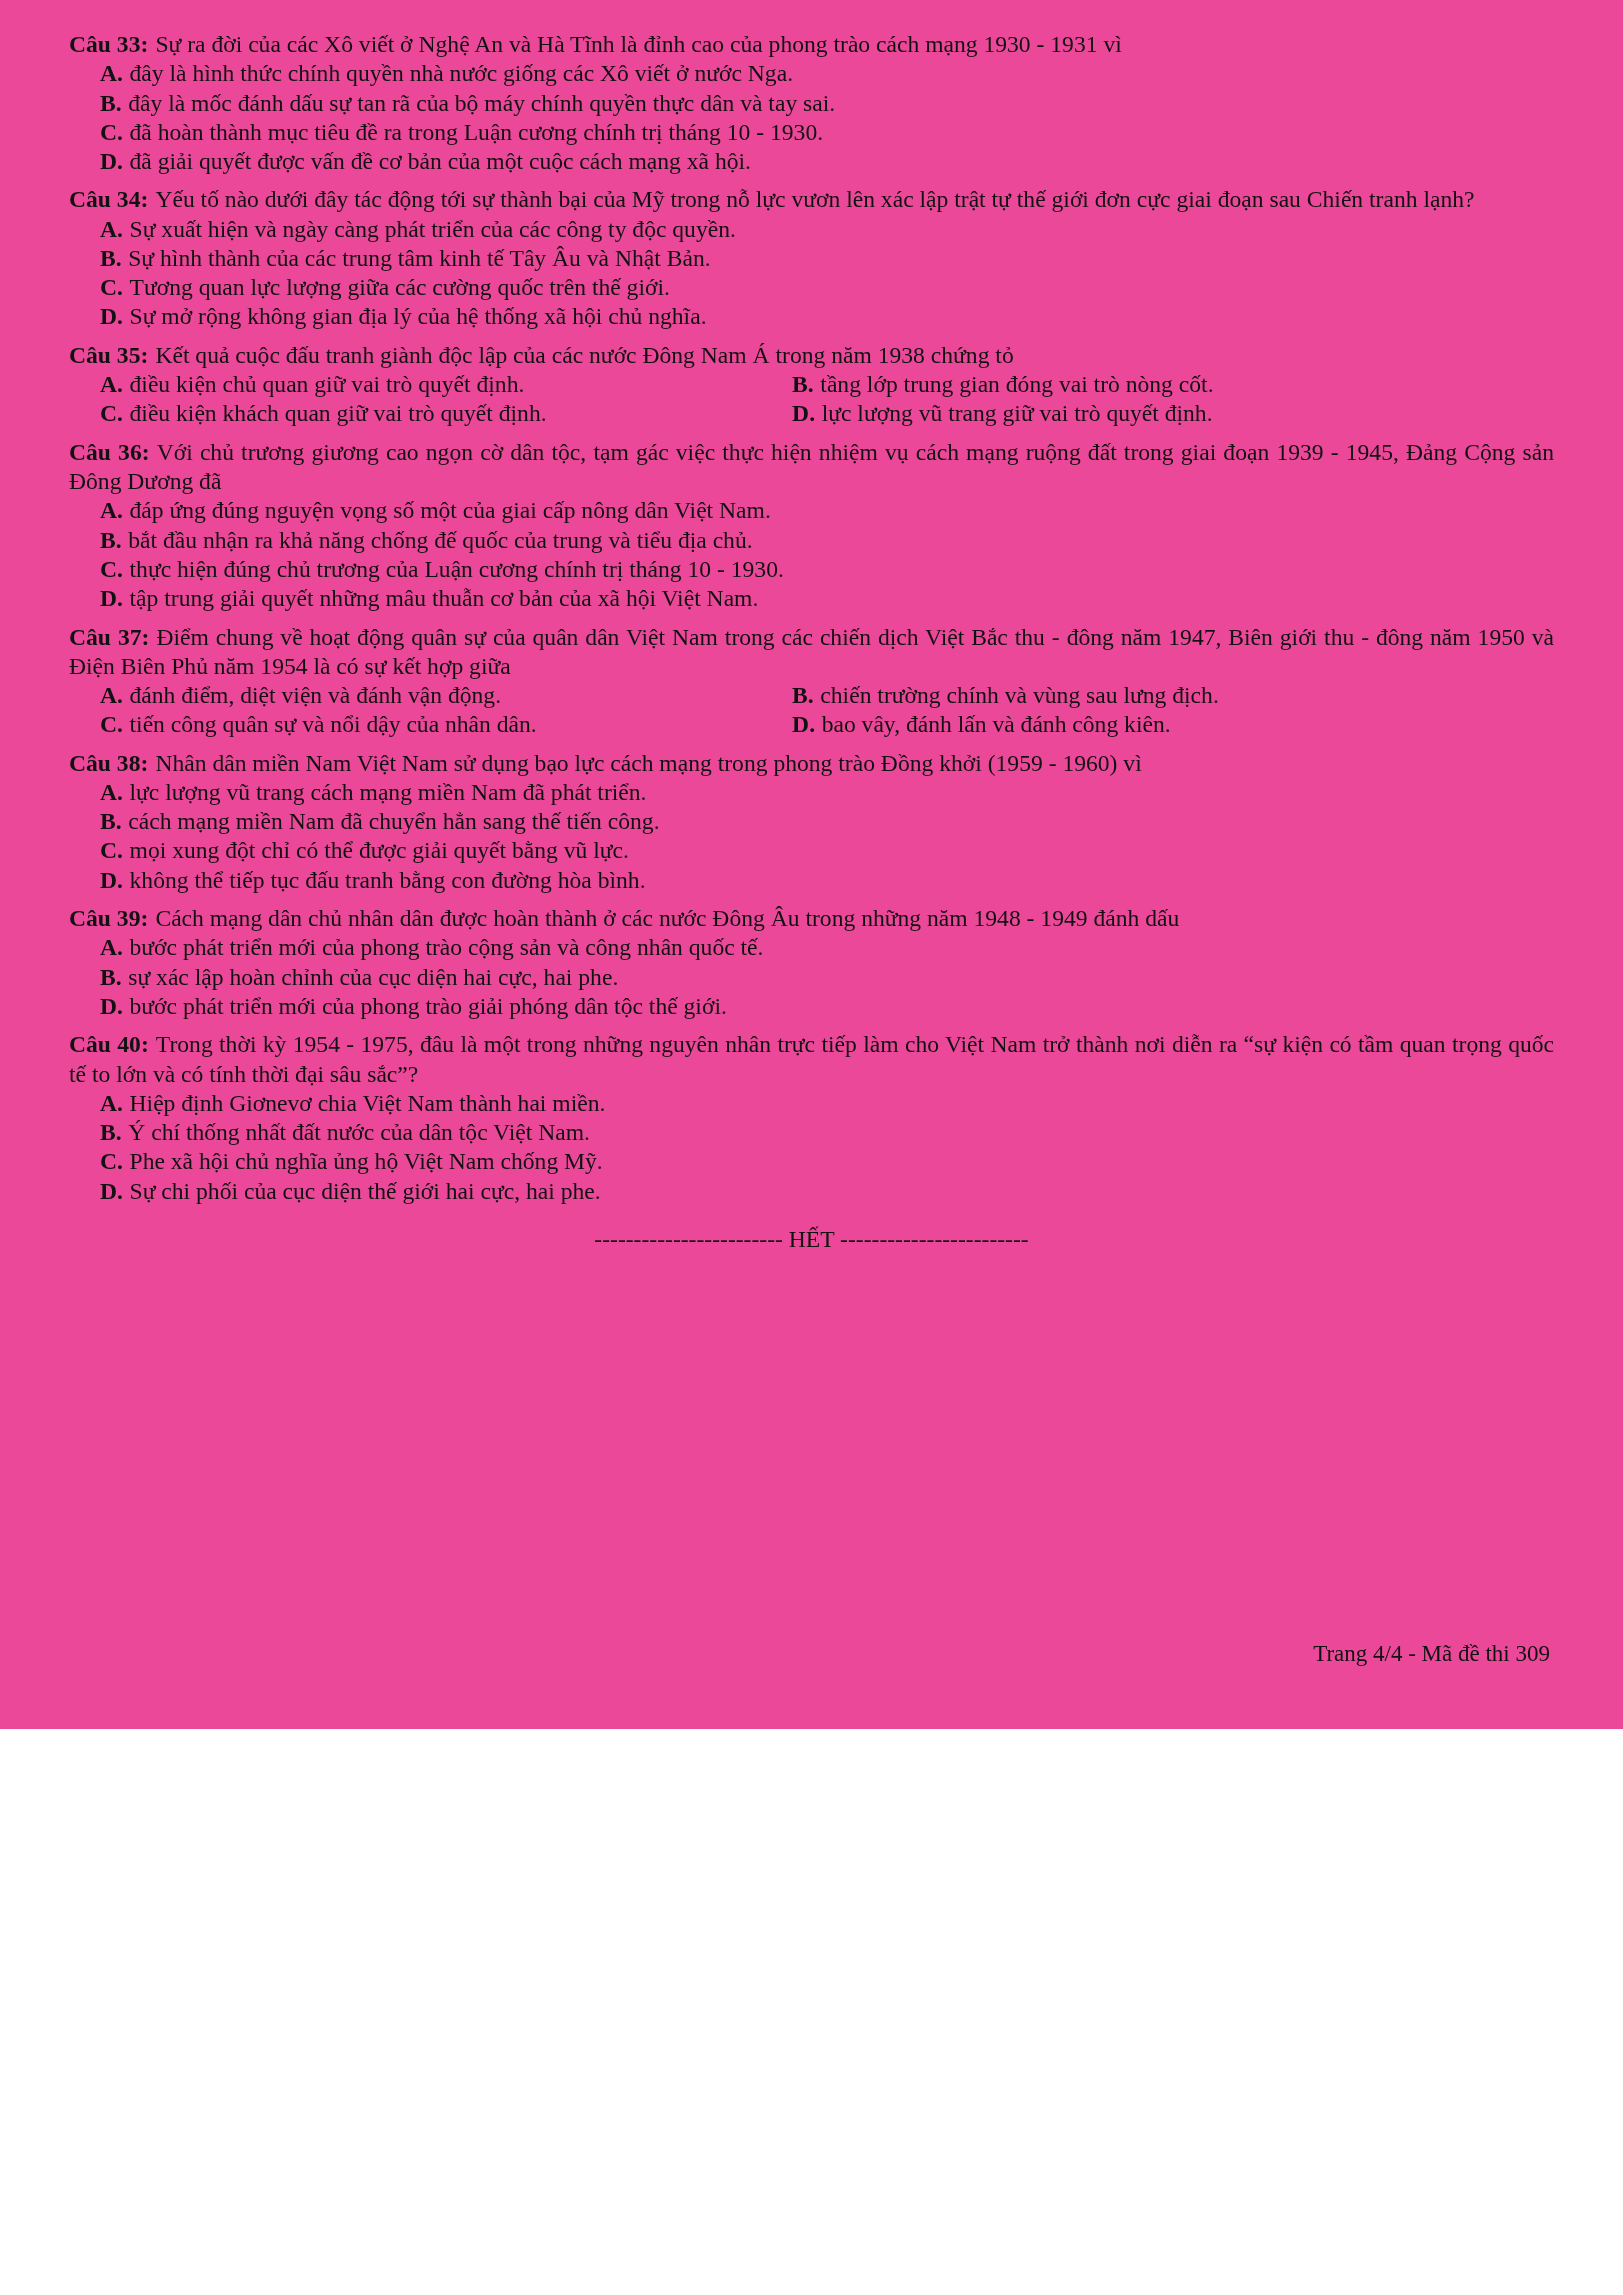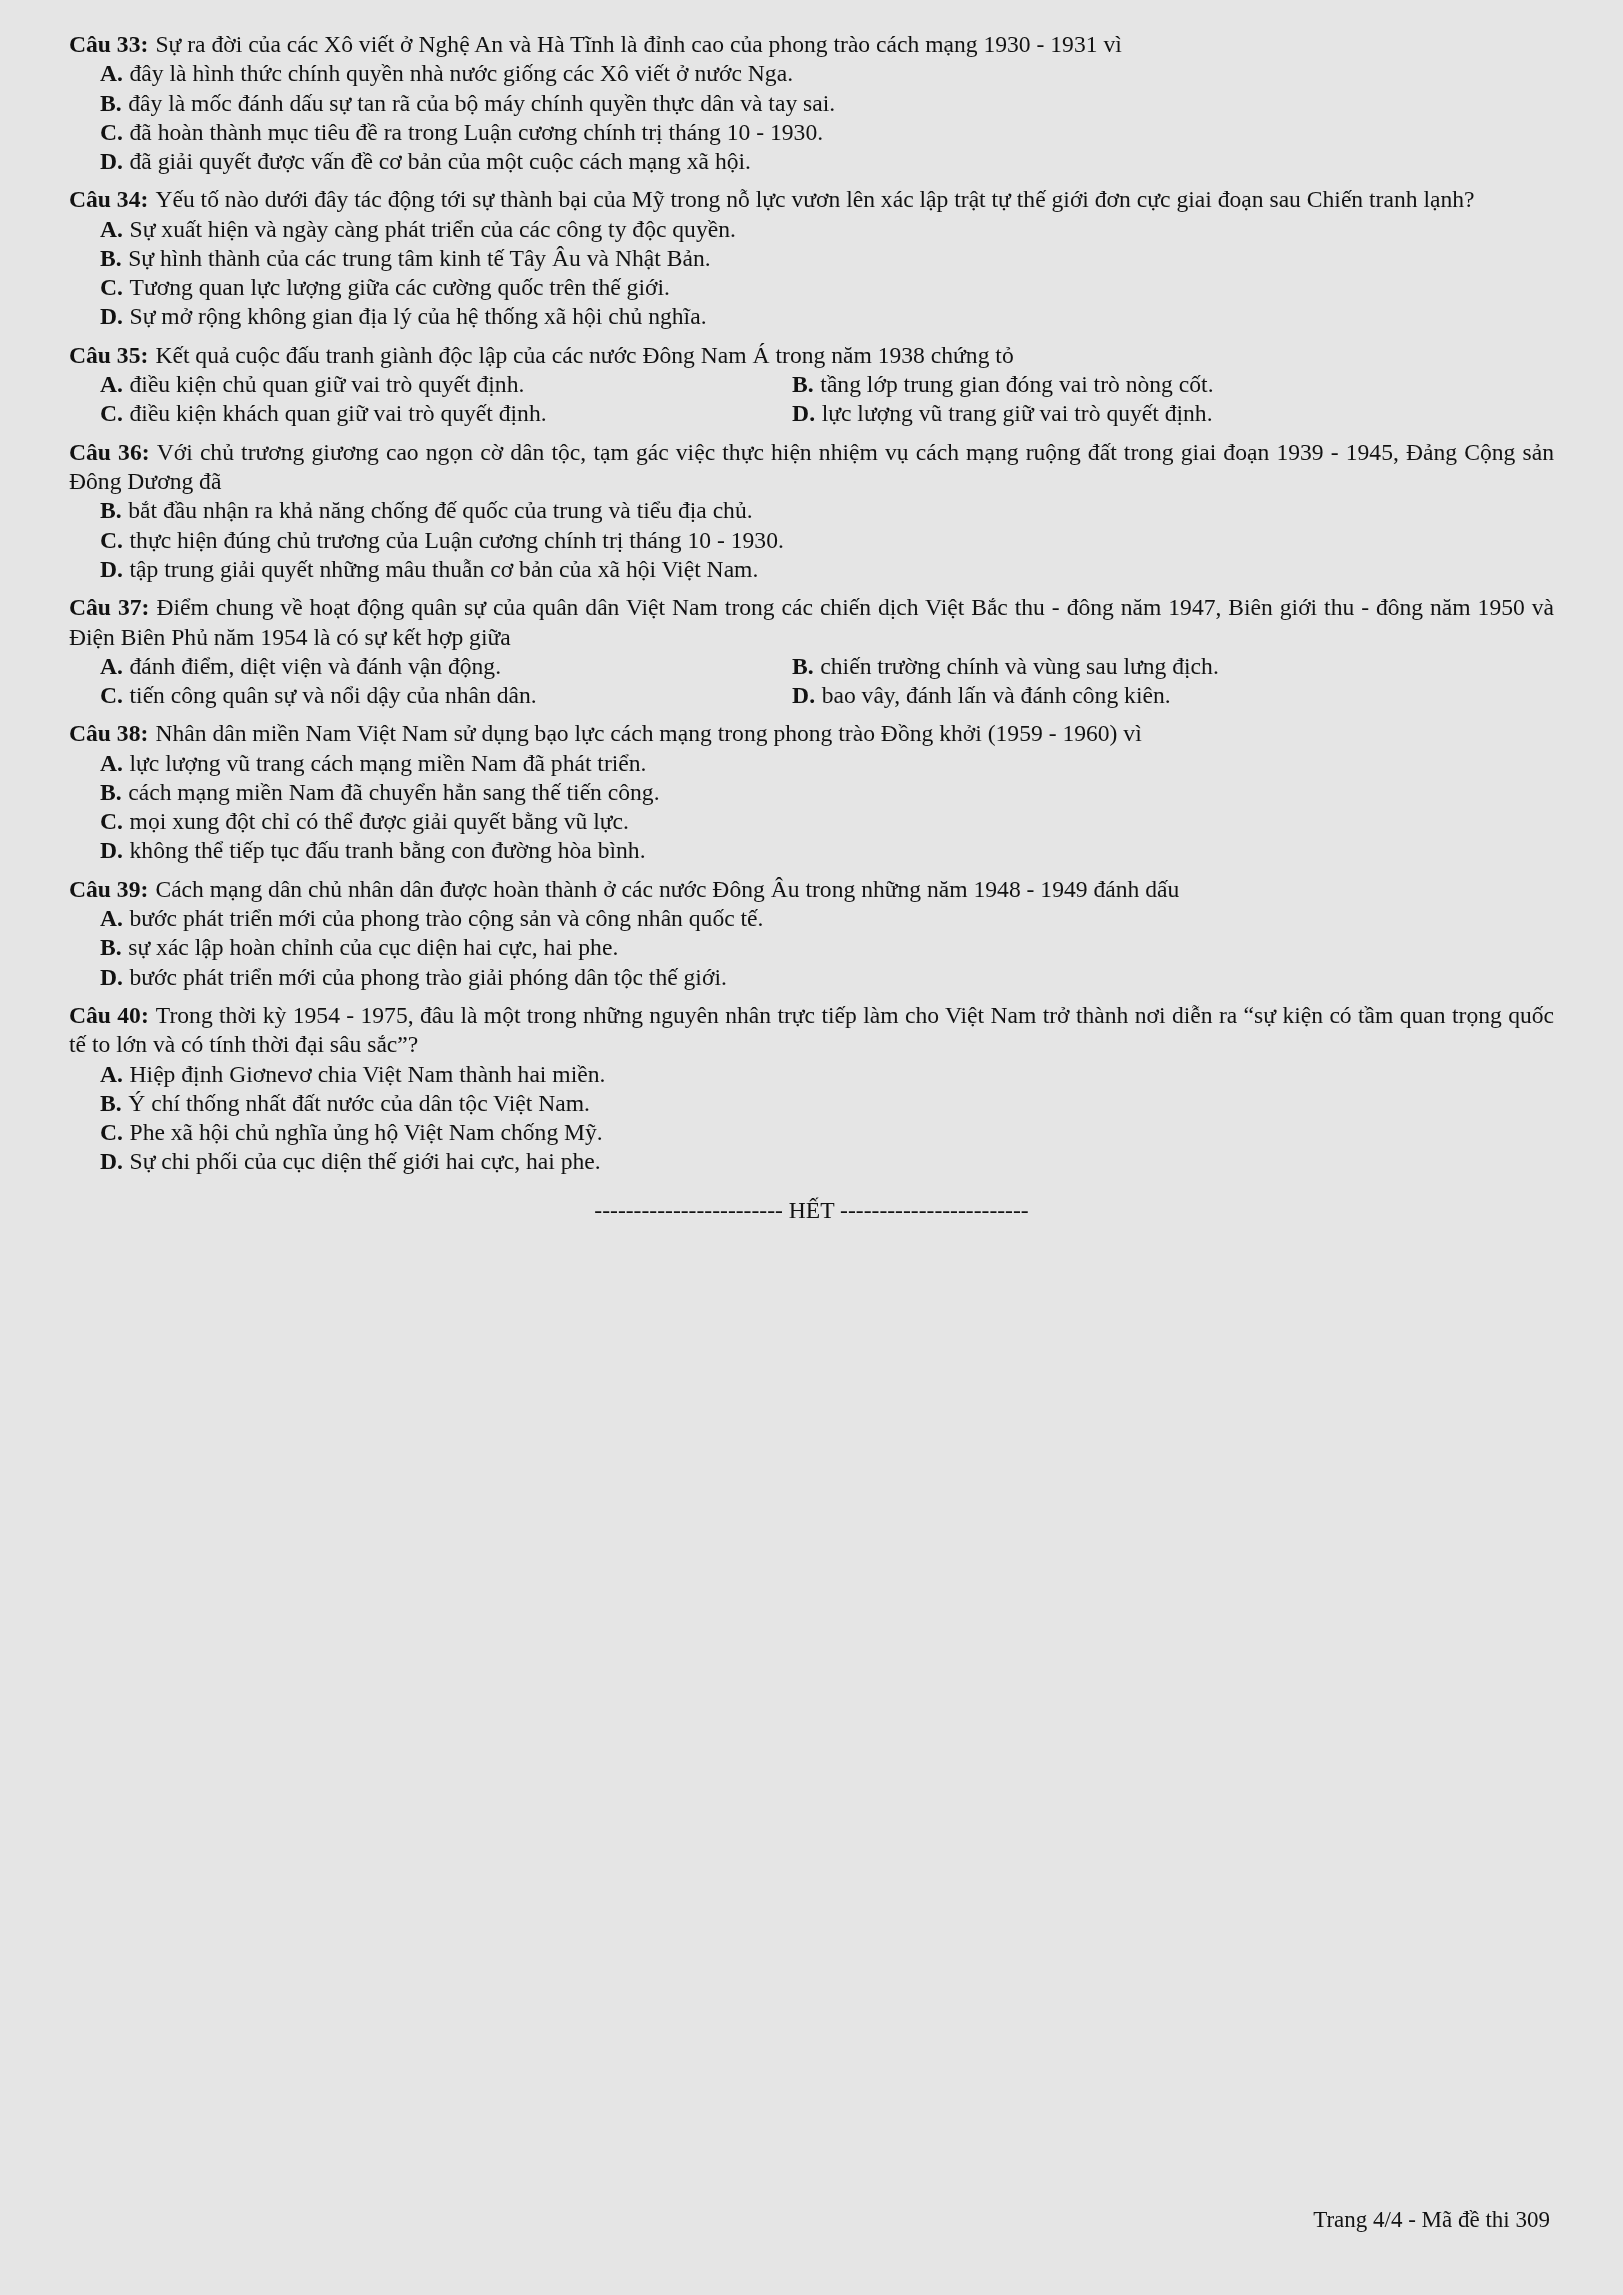--- a/index.html
+++ b/index.html
@@ -3,22 +3,22 @@
 <meta charset="utf-8">
 <style>
   html, body {
     margin: 0;
     padding: 0;
     background: #ffffff;
   }
   .page {
     position: relative;
     width: 1623px;
-    height: 2295px;
-    background: #e5e5e5;
+    height: 1729px;
+    background: #ec4899;
     font-family: "Liberation Serif", "DejaVu Serif", serif;
     color: #121212;
     font-size: 23.6px;
     line-height: 1.24;
     overflow: hidden;
   }
   .content {
     position: absolute;
     top: 30px;
     left: 69px;
@@ -105,20 +105,21 @@
 
   <div class="option"><b class="opt-letter">C.</b><span class="opt-text">điều kiện khách quan giữ vai trò quyết định.</span></div>
 
   <div class="option"><b class="opt-letter">D.</b><span class="opt-text">lực lượng vũ trang giữ vai trò quyết định.</span></div>
 </div>
   </section>
 
   <section class="question">
     <p class="stem"><b class="q-label">Câu 36:</b><span class="q-text">Với chủ trương giương cao ngọn cờ dân tộc, tạm gác việc thực hiện nhiệm vụ cách mạng ruộng đất trong giai đoạn 1939 - 1945, Đảng Cộng sản Đông Dương đã</span></p>
     <div class="options">
+  <div class="option"><b class="opt-letter">A.</b><span class="opt-text">đáp ứng đúng nguyện vọng số một của giai cấp nông dân Việt Nam.</span></div>
 
   <div class="option"><b class="opt-letter">B.</b><span class="opt-text">bắt đầu nhận ra khả năng chống đế quốc của trung và tiểu địa chủ.</span></div>
 
   <div class="option"><b class="opt-letter">C.</b><span class="opt-text">thực hiện đúng chủ trương của Luận cương chính trị tháng 10 - 1930.</span></div>
 
   <div class="option"><b class="opt-letter">D.</b><span class="opt-text">tập trung giải quyết những mâu thuẫn cơ bản của xã hội Việt Nam.</span></div>
 </div>
   </section>
 
   <section class="question">

